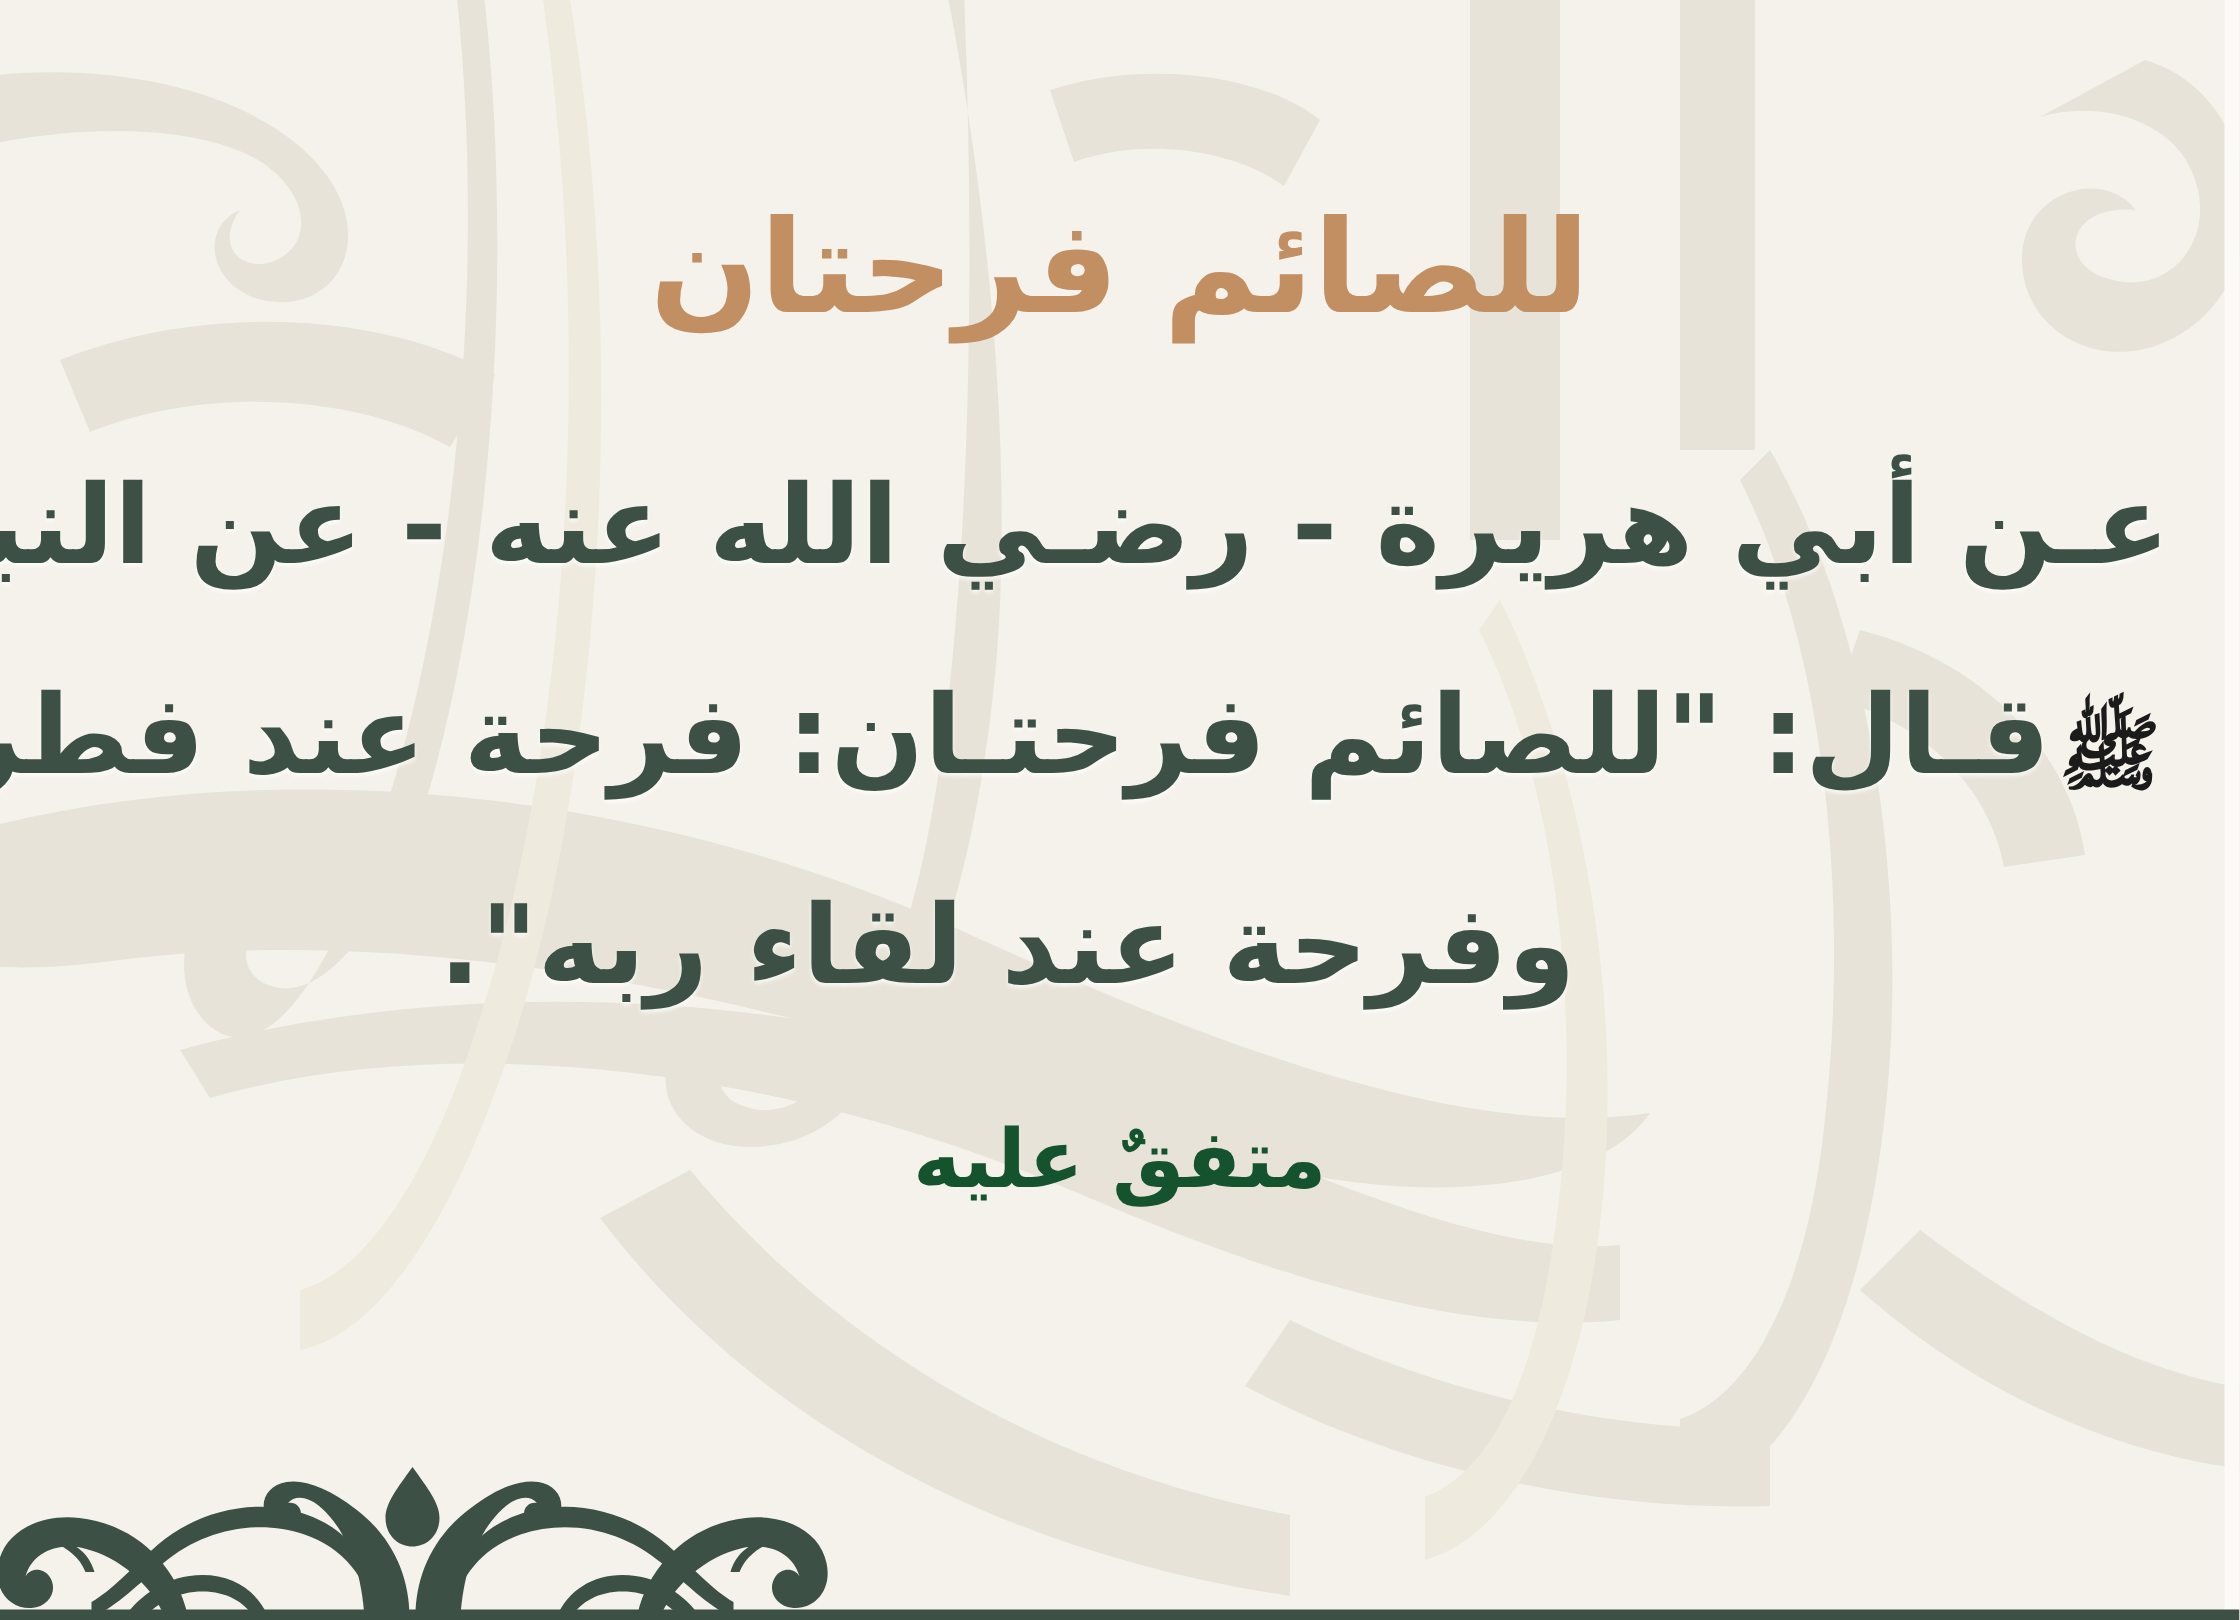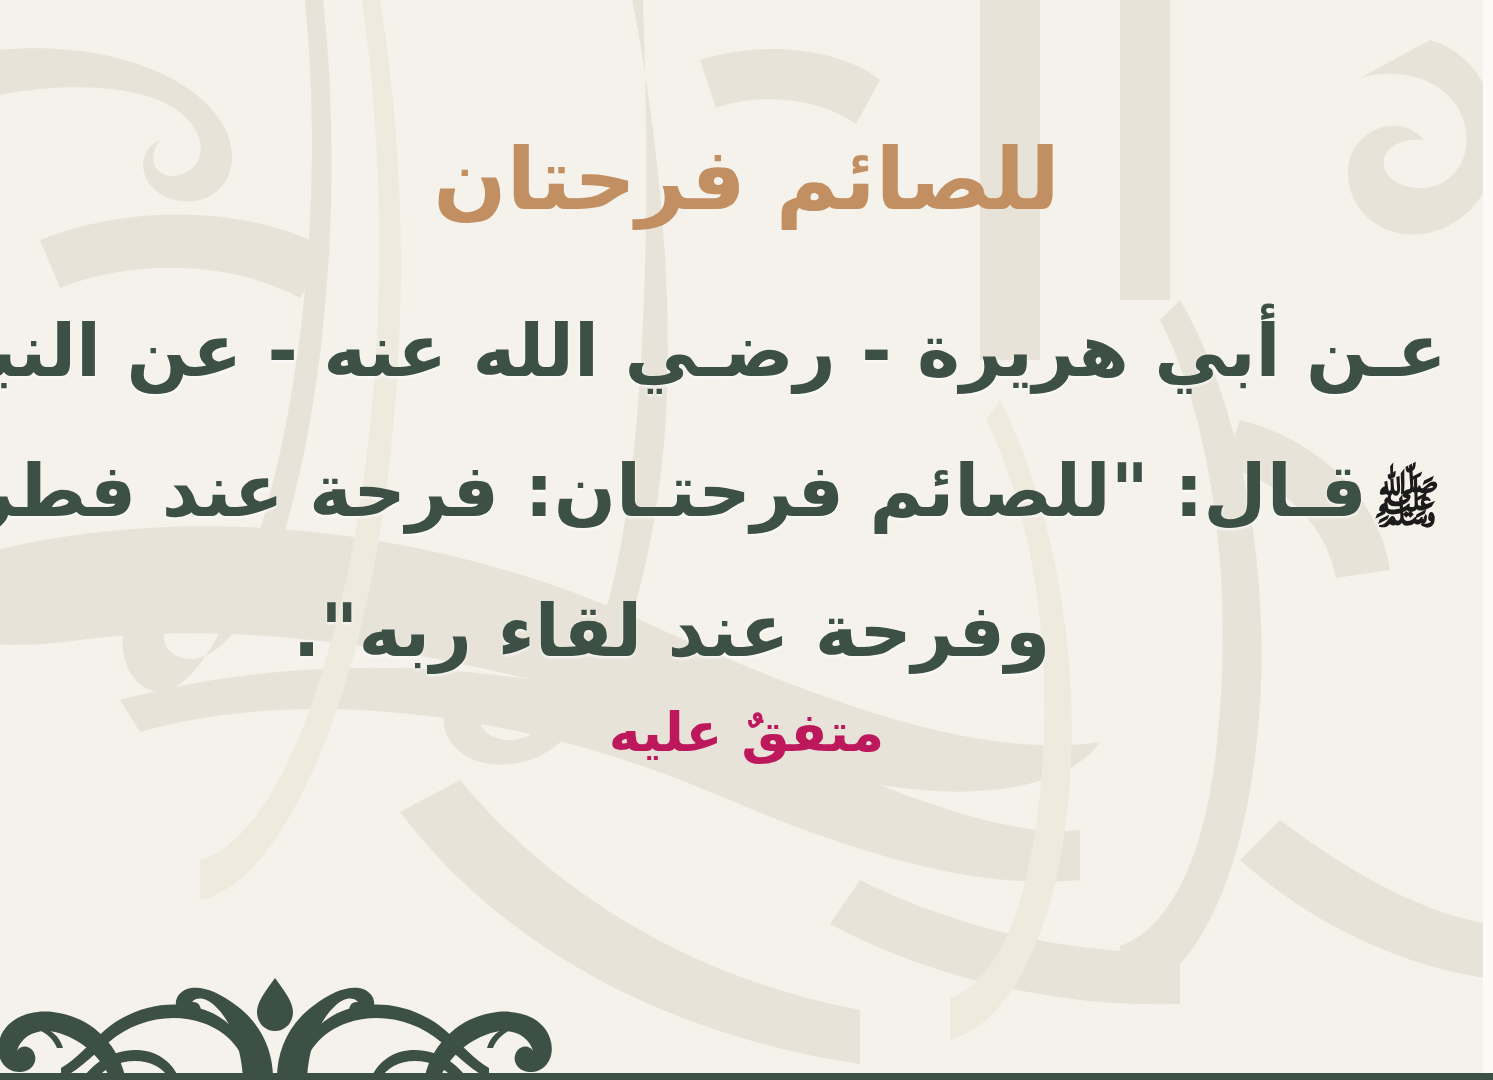--- a/index.html
+++ b/index.html
@@ -77,23 +77,24 @@
     display:inline-block;
     font-size:56px;
     color:#1b1b1b;
     vertical-align:-6px;
     margin:0 6px;
     text-shadow:none;
     font-family:"DejaVu Sans","Liberation Sans",sans-serif;
   }
 
   .source{
+    margin-top:40px;
     font-size:54px;
     font-weight:700;
-    color:#be185d;
+    color:#14532d;
     direction:rtl;
     letter-spacing:-0.5px;
   }
 
   
   #ornament-wrap{
     position:absolute;
     left:0;bottom:0;
     width:1493px;height:120px;
     pointer-events:none;

